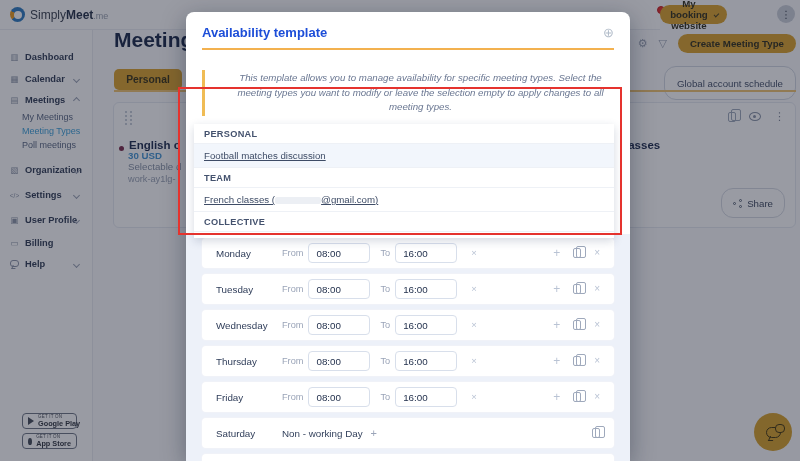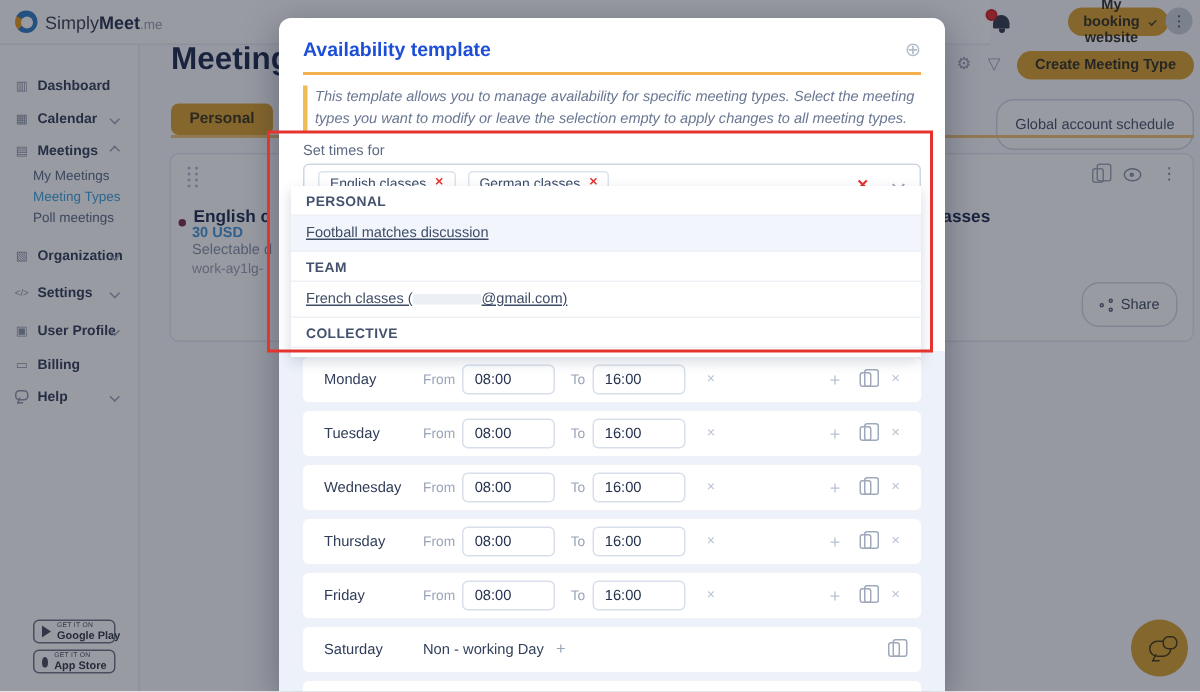--- a/index.html
+++ b/index.html
@@ -11,21 +11,21 @@
   .logo { position:absolute; left:10px; top:7px; display:flex; align-items:center; gap:5px; }
   .logo-mark { width:15px; height:15px; border-radius:50%; background:conic-gradient(#2f7cc0 0 225deg,#e8991e 225deg 300deg,#2f7cc0 300deg 360deg); position:relative; }
   .logo-mark::after { content:""; position:absolute; left:3.5px; top:3.5px; width:8px; height:8px; background:#fff; border-radius:50%; }
   .logo-text { font-size:12px; color:#3a4250; }
   .logo-text b { color:#273349; }
   .logo-tld { font-size:9px; color:#9aa2b0; }
   .bell { position:absolute; left:660px; top:8px; width:15px; height:15px; }
   .bell-body { position:absolute; left:2px; top:2px; width:11px; height:9px; background:#333c4e; border-radius:6px 6px 1px 1px; }
   .bell-body::after { content:""; position:absolute; left:3.5px; bottom:-3px; width:4px; height:3px; background:#333c4e; border-radius:0 0 3px 3px; }
   .bell-badge { position:absolute; left:-3px; top:-2px; width:8px; height:8px; background:#e02d2d; border-radius:50%; border:1px solid #c71f1f; }
-  .booking-btn { position:absolute; left:712px; top:5px; height:19px; padding:0 9px; background:#dba32d; border:none; border-radius:11px; font-size:9.7px; font-weight:bold; color:#33301d; display:flex; align-items:center; gap:6px; cursor:pointer; font-family:inherit; }
+  .booking-btn { position:absolute; left:660px; top:5px; height:19px; padding:0 9px; background:#dba32d; border:none; border-radius:11px; font-size:9.7px; font-weight:bold; color:#33301d; display:flex; align-items:center; gap:6px; cursor:pointer; font-family:inherit; }
   .avatar { position:absolute; left:777px; top:5px; width:18px; height:18px; border-radius:50%; background:#ccd0d9; color:#3c4454; font-size:10px; display:flex; align-items:center; justify-content:center; }
 
   
   #sidebar { position:absolute; left:0; top:30px; width:93px; height:431px; background:#fff; border-right:1px solid #e9ebf1; z-index:1; }
   .side-item { position:absolute; left:9px; right:5px; display:flex; align-items:center; gap:5px; height:14px; cursor:pointer; }
   .side-item .lbl { font-size:9.3px; font-weight:bold; color:#323e56; white-space:nowrap; }
   .side-ico { width:11px; font-size:8.5px; color:#8d96a8; text-align:center; flex:0 0 11px; }
   .side-sub { position:absolute; left:22px; font-size:9px; color:#5b6984; cursor:pointer; white-space:nowrap; }
   .side-sub.active { color:#3ea2da; }
   .caret { width:5px; height:5px; border-right:1.4px solid #9aa3b4; border-bottom:1.4px solid #9aa3b4; display:inline-block; }
@@ -76,21 +76,21 @@
 
   
   #overlay { position:absolute; inset:0; background:rgba(23,28,45,.44); z-index:10; }
 
   
   #modal { position:absolute; left:186px; top:12px; width:444px; height:449px; background:#fff; border-radius:8px 8px 0 0; box-shadow:0 6px 24px rgba(10,20,40,.35); z-index:20; overflow:hidden; }
   .m-head { display:flex; justify-content:space-between; align-items:center; padding:13px 16px 8px; }
   .m-title { font-size:13px; font-weight:bold; color:#1d4ed8; }
   .m-plus { font-size:13px; color:#b3bdca; cursor:pointer; line-height:1; }
   .m-divider { height:2px; background:#f3b14f; margin:0 16px; }
-  .m-note { margin:7px 16px 7px; padding:1px 0 1px 5px; border-left:3px solid #f0bc55; font-style:italic; font-size:9.7px; color:#6a7792; line-height:1.5; }
+  .m-note { margin:20px 16px 7px; padding:1px 0 1px 22px; border-left:3px solid #f0bc55; font-style:italic; font-size:9.7px; color:#6a7792; line-height:1.5;text-align:center; }
   .m-settimes { margin:3px 16px 0; }
   .st-label { font-size:9.7px; color:#5c6a84; }
   .st-select { margin-top:3px; height:26px; border:1px solid #cfd6e4; border-radius:4px; background:#fff; display:flex; align-items:center; padding:0 9px; gap:8px; cursor:pointer; }
   .st-tag { display:flex; align-items:center; gap:6px; border:1px solid #dde3ec; border-radius:3px; padding:2px 7px; font-size:9.3px; color:#3a4a68; background:#fff; }
   .tag-x { color:#e5332e; font-size:9.5px; font-weight:bold; cursor:pointer; line-height:1; }
   .st-clear { margin-left:auto; color:#e5332e; font-size:13px; font-weight:bold; cursor:pointer; line-height:1; }
   .st-caret { margin-left:9px; margin-right:2px; }
   .caret-gray { width:6px; height:6px; border-right:1.5px solid #8b95a8; border-bottom:1.5px solid #8b95a8; transform:rotate(45deg); display:inline-block; margin-top:-3px; }
 
   #dropdown { position:absolute; left:8px; right:16px; top:112px; height:114px; background:#fff; box-shadow:0 3px 9px rgba(40,60,100,.2); overflow:hidden; z-index:5; }

